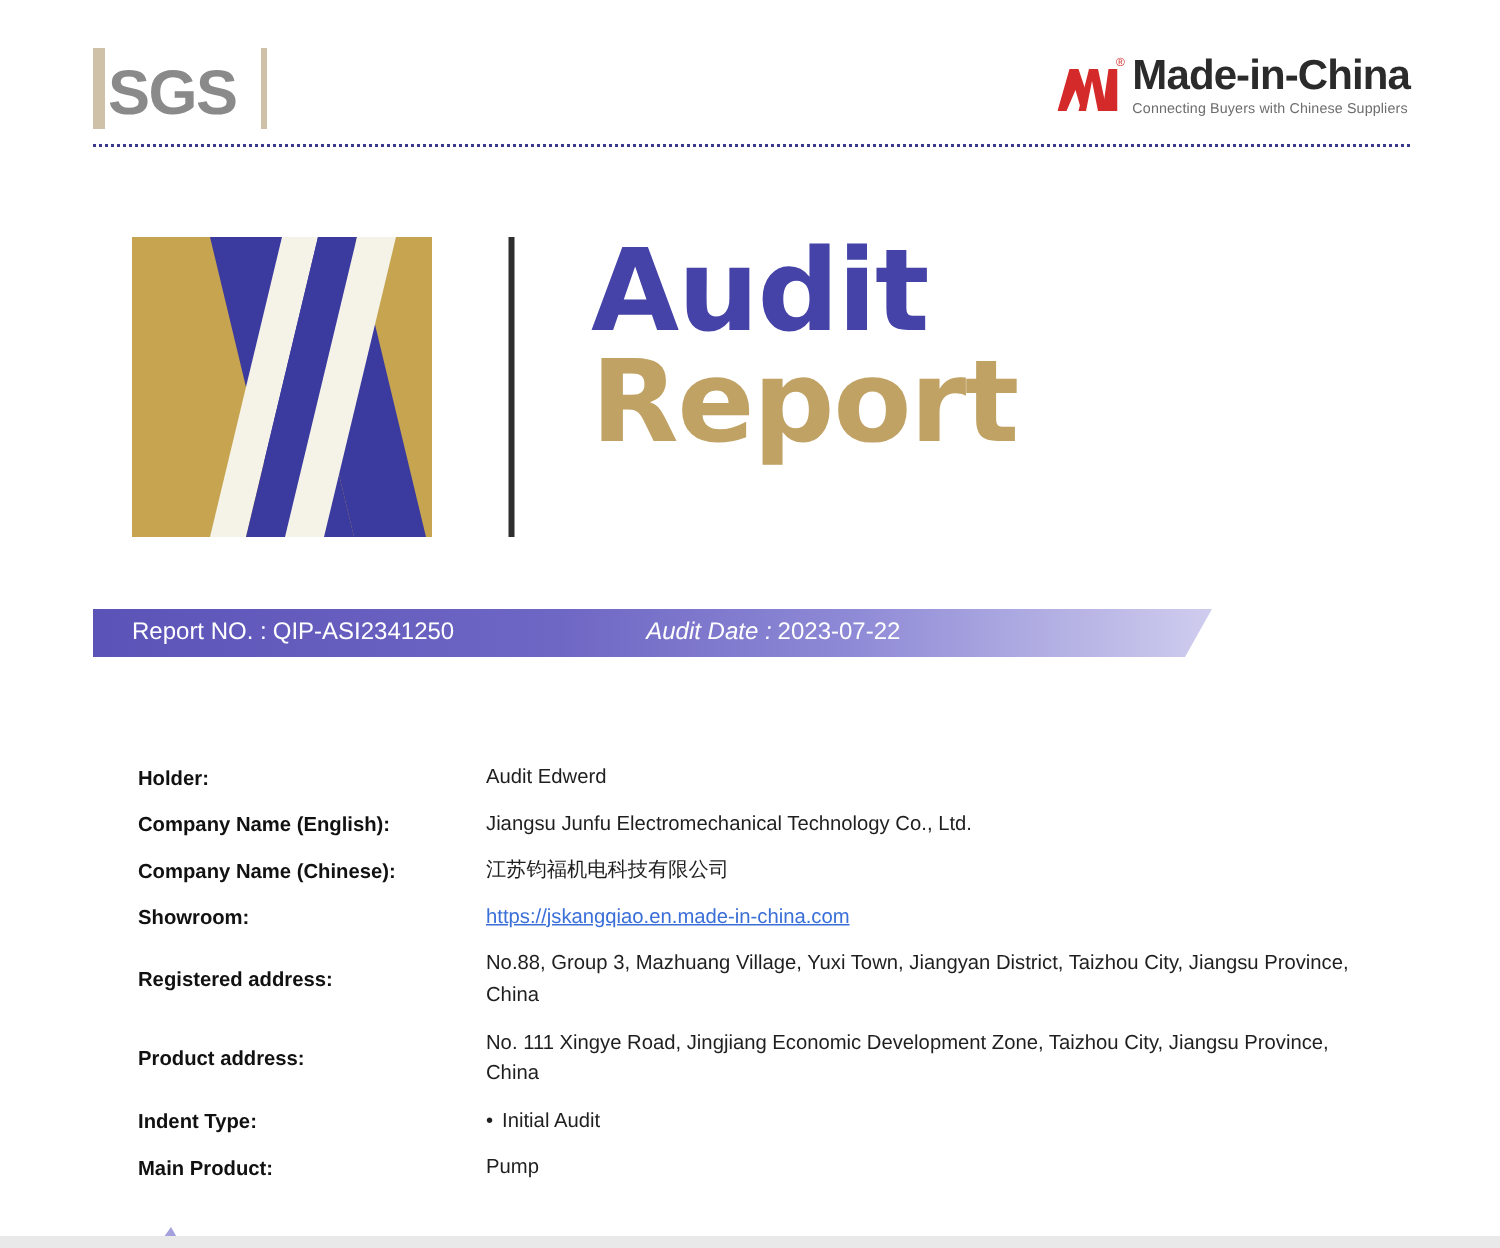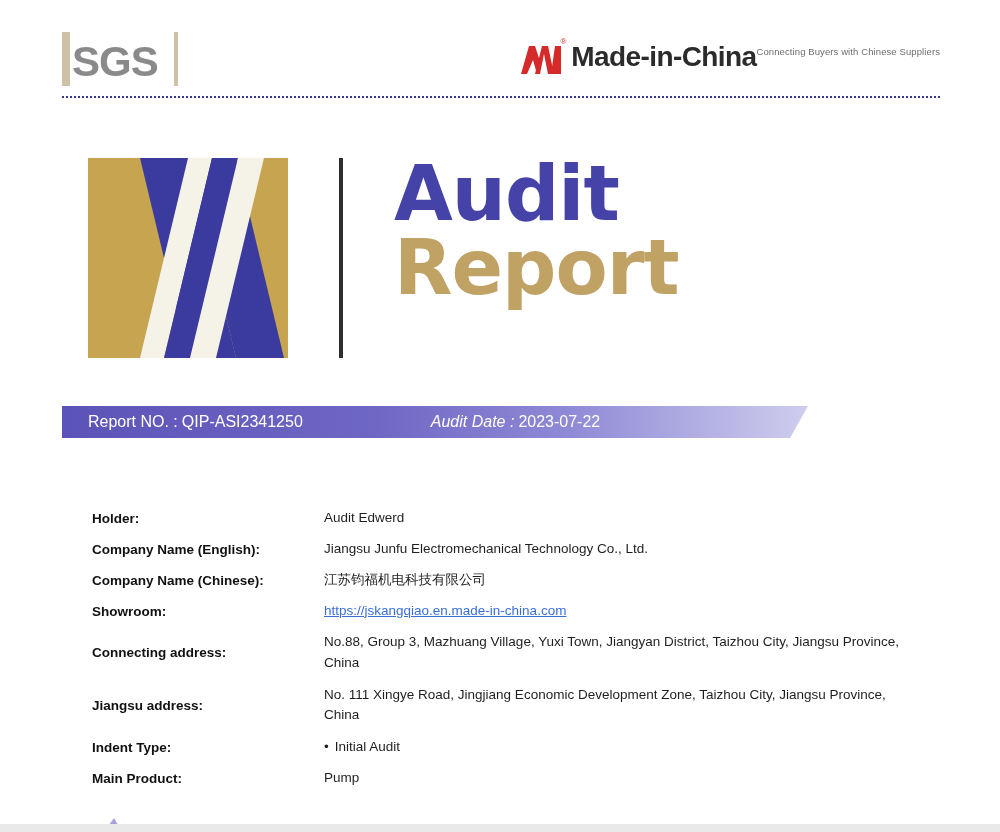--- a/index.html
+++ b/index.html
@@ -77,20 +77,21 @@
   .mic-mark svg { display:block; }
   .mic-reg {
     position: absolute;
     right: -5px;
     top: -3px;
     font-size: 8px;
     color: #d32a2a;
   }
   .mic-words {
     display: flex;
+    flex-direction: column;
     justify-content: center;
     line-height: 1;
   }
   .mic-title {
     font-size: 28px;
     font-weight: bold;
     color: #2b2b2b;
     letter-spacing: -0.6px;
   }
   .mic-sub {
@@ -298,26 +299,26 @@
     </div>
 
     <div class="info-row tight">
       <div class="info-label">Showroom:</div>
       <div class="info-value">
         <a href="#">https://jskangqiao.en.made-in-china.com</a>
       </div>
     </div>
 
     <div class="info-row">
-      <div class="info-label">Connecting address:</div>
+      <div class="info-label">Registered address:</div>
       <div class="info-value">No.88, Group 3, Mazhuang Village, Yuxi Town, Jiangyan District, Taizhou City, Jiangsu Province, China</div>
     </div>
 
     <div class="info-row">
-      <div class="info-label">Jiangsu address:</div>
+      <div class="info-label">Product address:</div>
       <div class="info-value">No. 111 Xingye Road, Jingjiang Economic Development Zone, Taizhou City, Jiangsu Province, China</div>
     </div>
 
     <div class="info-row tight">
       <div class="info-label">Indent Type:</div>
       <div class="info-value bullet-value">Initial Audit</div>
     </div>
 
     <div class="info-row tight">
       <div class="info-label">Main Product:</div>

